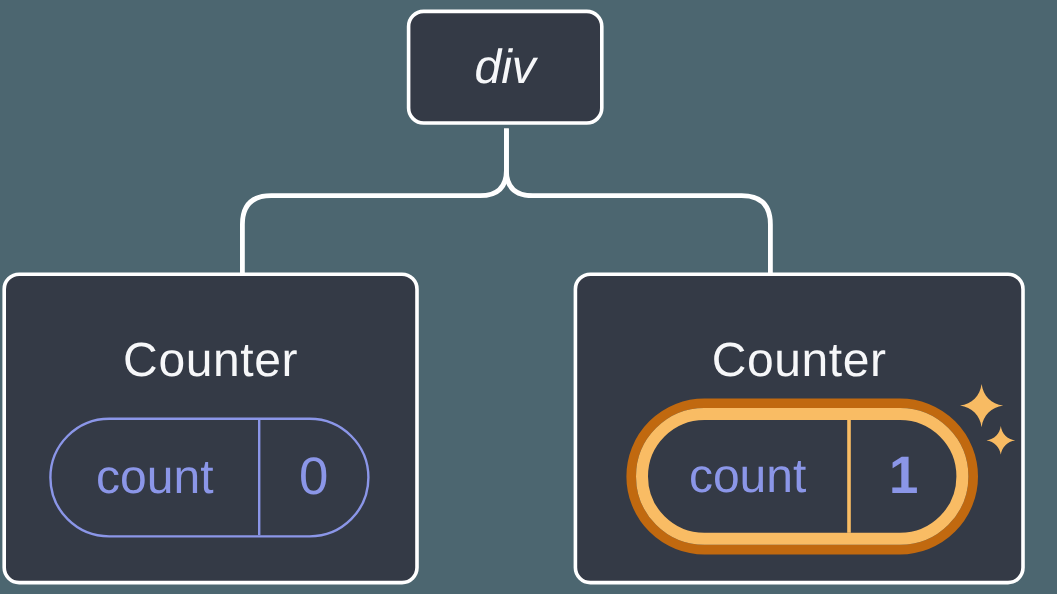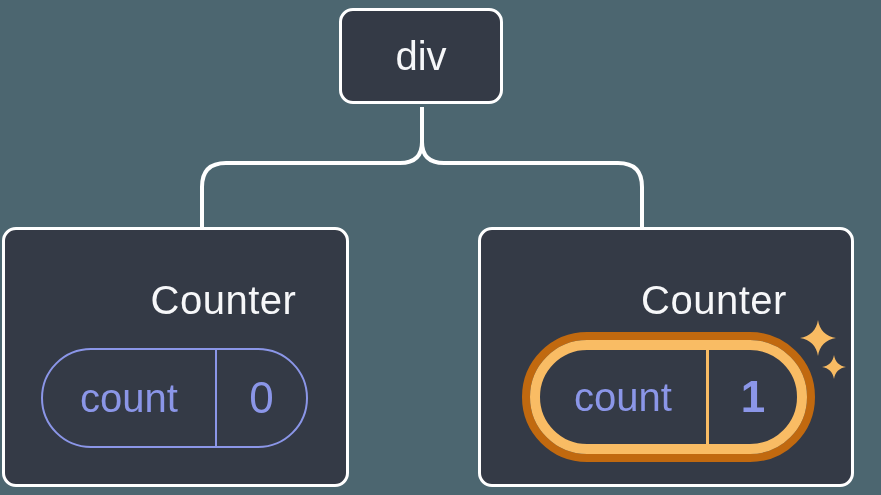--- a/index.html
+++ b/index.html
@@ -25,20 +25,21 @@
   .root-node {
     position: absolute;
     left: 339px; top: 8px;
     width: 164px; height: 96px;
     background: var(--card);
     border: 3px solid var(--line);
     border-radius: 14px;
     display: flex; align-items: center; justify-content: center;
     color: var(--text);
     font-size: 40px;
+    font-style: italic;
   }
   .connector {
     position: absolute;
     left: 0; top: 0;
     width: 881px; height: 495px;
     pointer-events: none;
   }
   .connector path {
     fill: none;
     stroke: var(--line);
@@ -55,21 +56,20 @@
   .card-left  { left: 2px;   width: 347px; }
   .card-right { left: 478px; width: 376px; }
   .card-title {
     position: absolute;
     top: 48px; left: 0;
     width: 100%;
     text-align: center;
     color: var(--text);
     font-size: 40px;
     letter-spacing: 0.5px;
-    margin-left: 48px;
   }
   .state-pill {
     position: absolute;
     left: 36px; top: 118px;
     width: 267px; height: 100px;
     border: 2px solid var(--purple);
     border-radius: 999px;
     display: flex;
     color: var(--purple);
     font-size: 40px;

